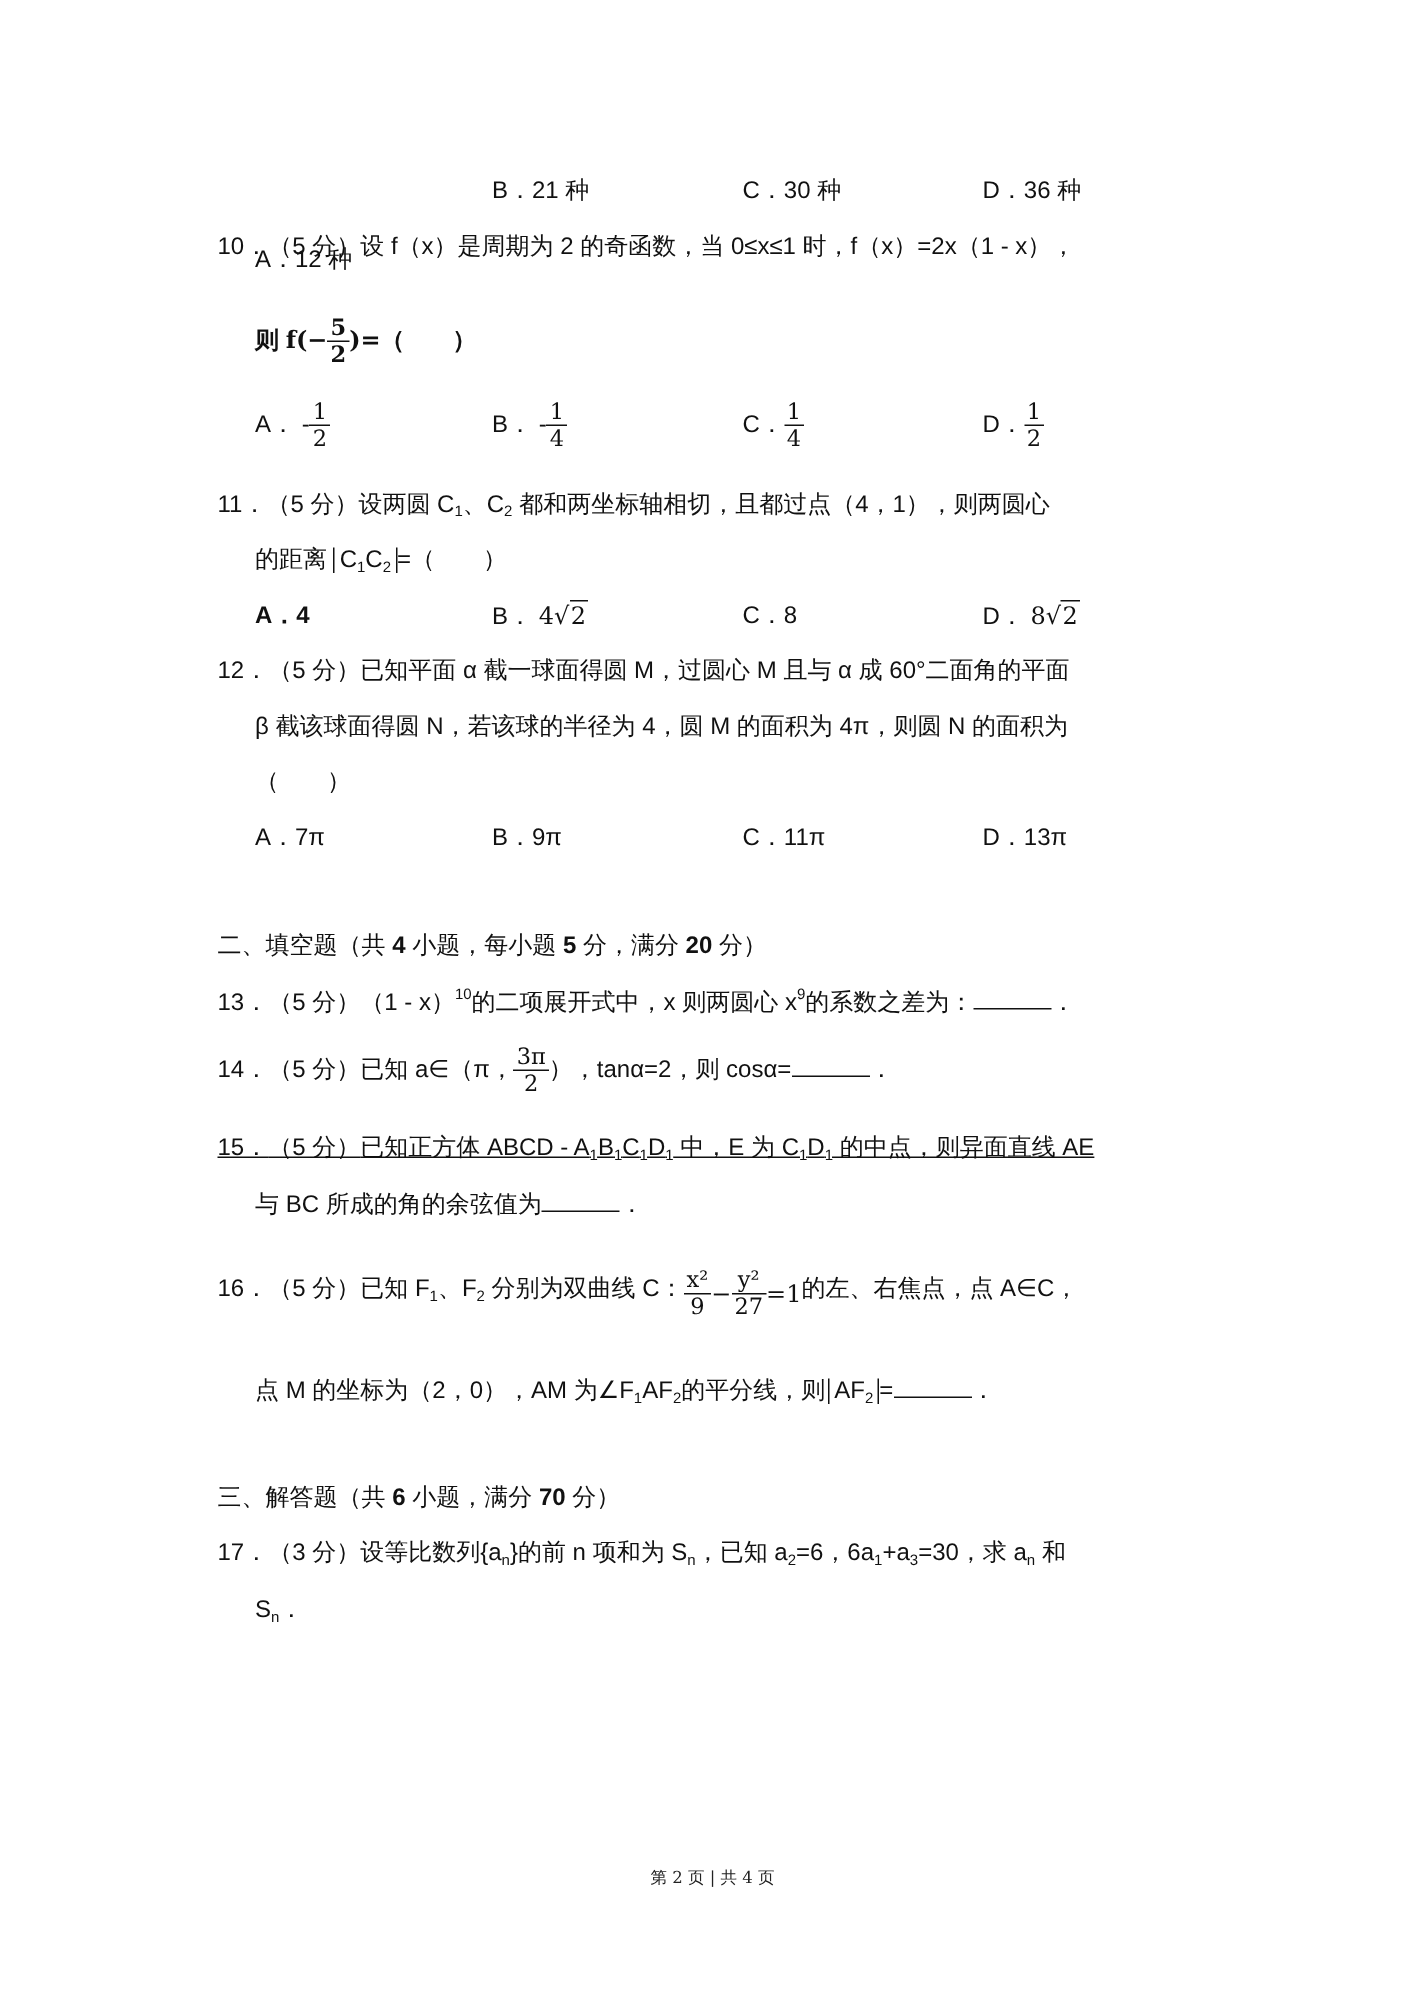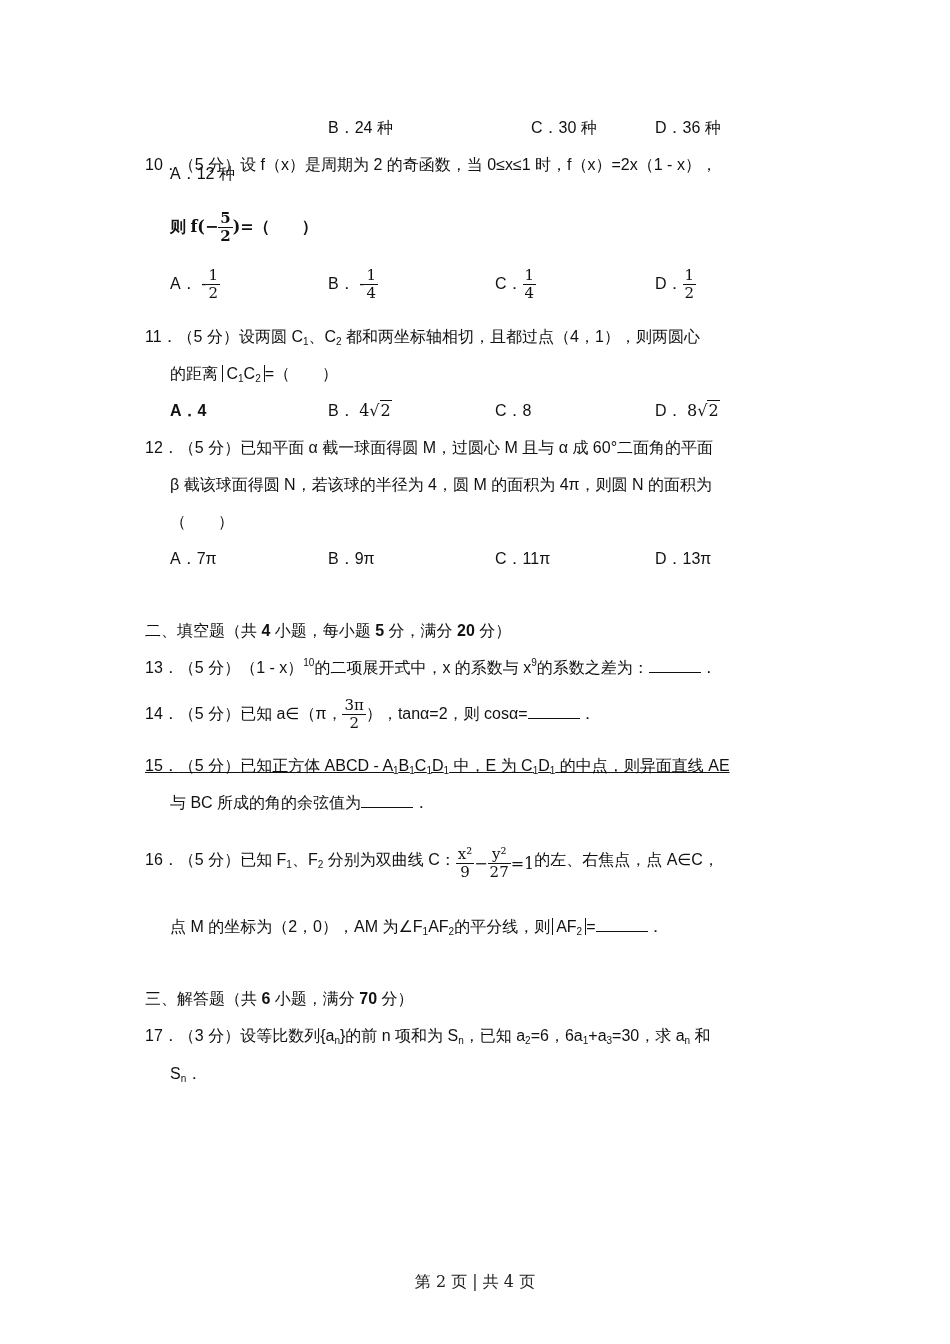--- a/index.html
+++ b/index.html
@@ -10,34 +10,34 @@
   .frac { display:inline-block; vertical-align:middle; text-align:center;
           font-family:"DejaVu Serif","Liberation Serif",serif; font-size:15px; line-height:17px; }
   .frac .num { display:block; border-bottom:1px solid #111; padding:0 2px; }
   .frac .den { display:block; padding:0 2px; }
   .serif { font-family:"DejaVu Serif","Liberation Serif",serif; }
   .sqrt { border-top:1px solid #111; padding:0 1px; }
   sub { font-size:10px; vertical-align:-3px; line-height:0; }
   sup { font-size:10px; vertical-align:7px; line-height:0; }
   b { font-weight:bold; }
   .blank { display:inline-block; width:52px; border-bottom:1px solid #111; height:14px; vertical-align:baseline; }
-  .footer { position:absolute; left:0; width:950px; top:1272px; text-align:center; font-size:16px; color:#222;
+  .footer { position:absolute; left:0; width:950px; top:1244px; text-align:center; font-size:11px; color:#222;
             font-family:"DejaVu Serif","Liberation Serif",serif; }
 </style>
 </head>
 <body>
 
 <div>
   <div class="opt" style="left:170px;top:118px;margin-top:46px;">
     <span>A．</span><span>12 种</span>
   </div>
   <div class="opt" style="left:328px;top:118px;">
-    <span>B．</span><span>24 种</span>
+    <span>B．</span><span>21 种</span>
   </div>
-  <div class="opt" style="left:495px;top:118px;margin-left:36px;">
+  <div class="opt" style="left:495px;top:118px;">
     <span>C．</span><span>30 种</span>
   </div>
   <div class="opt" style="left:655px;top:118px;">
     <span>D．</span><span>36 种</span>
   </div>
 </div>
 
 <div>
   <div class="abs" style="left:145px;top:155px;">
     <span>10．</span><span>（5 分）</span><span>设 f（x）是周期为 2 的奇函数，当 0≤x≤1 时，f（x）=2x（1 - x），</span>
@@ -100,21 +100,21 @@
   <div class="opt" style="left:655px;top:549px;">
     <span>D．</span><span>13π</span>
   </div>
 </div>
 
 <div class="abs" style="left:145px;top:621px;">
   <span>二、填空题（共 </span><b>4</b><span> 小题，每小题 </span><b>5</b><span> 分，满分 </span><b>20</b><span> 分）</span>
 </div>
 
 <div class="abs" style="left:145px;top:658px;">
-  <span>13．</span><span>（5 分）</span><span>（1 - x）</span><sup>10</sup><span>的二项展开式中，x 的系数与 x</span><sup>9</sup><span>的系数之差为：</span><span class="blank"></span><span>．</span>
+  <span>13．</span><span>（5 分）</span><span>（1 - x）</span><sup>10</sup><span>的二项展开式中，x 则两圆心 x</span><sup>9</sup><span>的系数之差为：</span><span class="blank"></span><span>．</span>
 </div>
 
 <div class="abs" style="left:145px;top:696px;line-height:36px;">
   <span>14．</span><span>（5 分）</span><span>已知 a∈（π，</span><span class="frac"><span class="num">3π</span><span class="den">2</span></span><span>），tanα=2，则 cosα=</span><span class="blank"></span><span>．</span>
 </div>
 
 <div>
   <div class="abs" style="left:145px;top:756px;text-decoration:underline;">
     <span>15．</span><span>（5 分）</span><span>已知正方体 ABCD - A</span><sub>1</sub><span>B</span><sub>1</sub><span>C</span><sub>1</sub><span>D</span><sub>1</sub><span> 中，E 为 C</span><sub>1</sub><span>D</span><sub>1</sub><span> 的中点，则异面直线 AE</span>
   </div>

